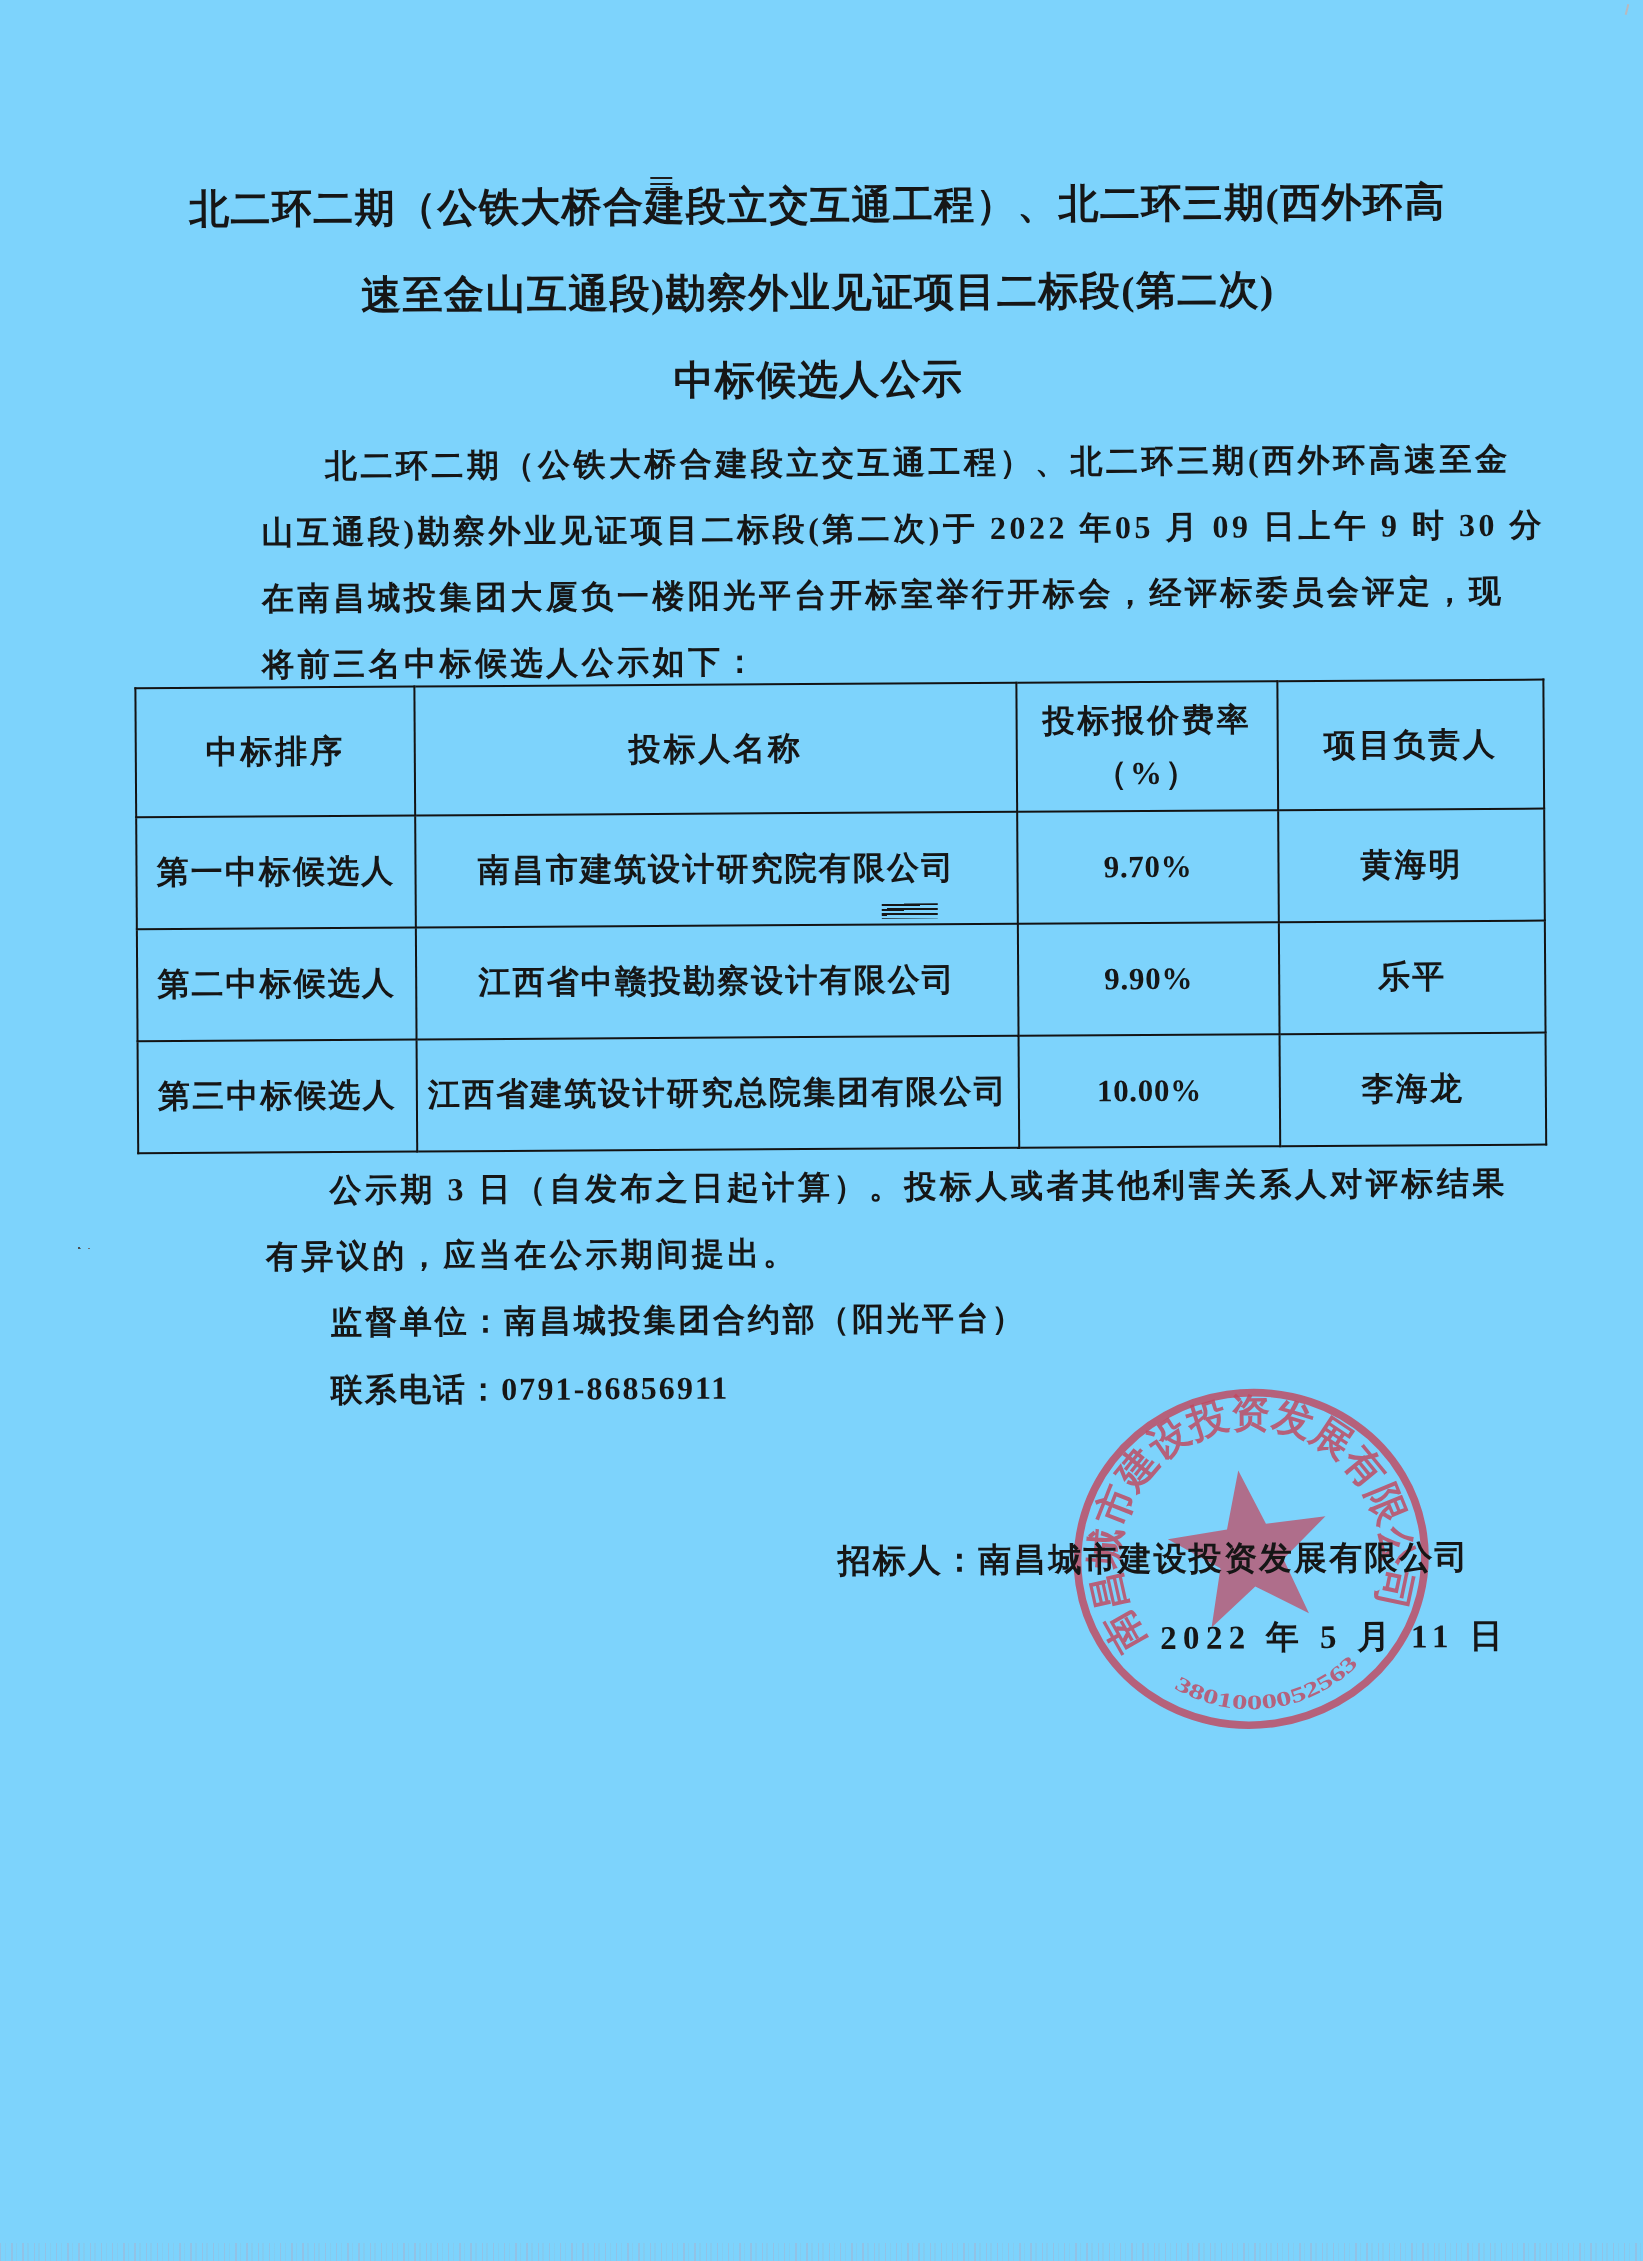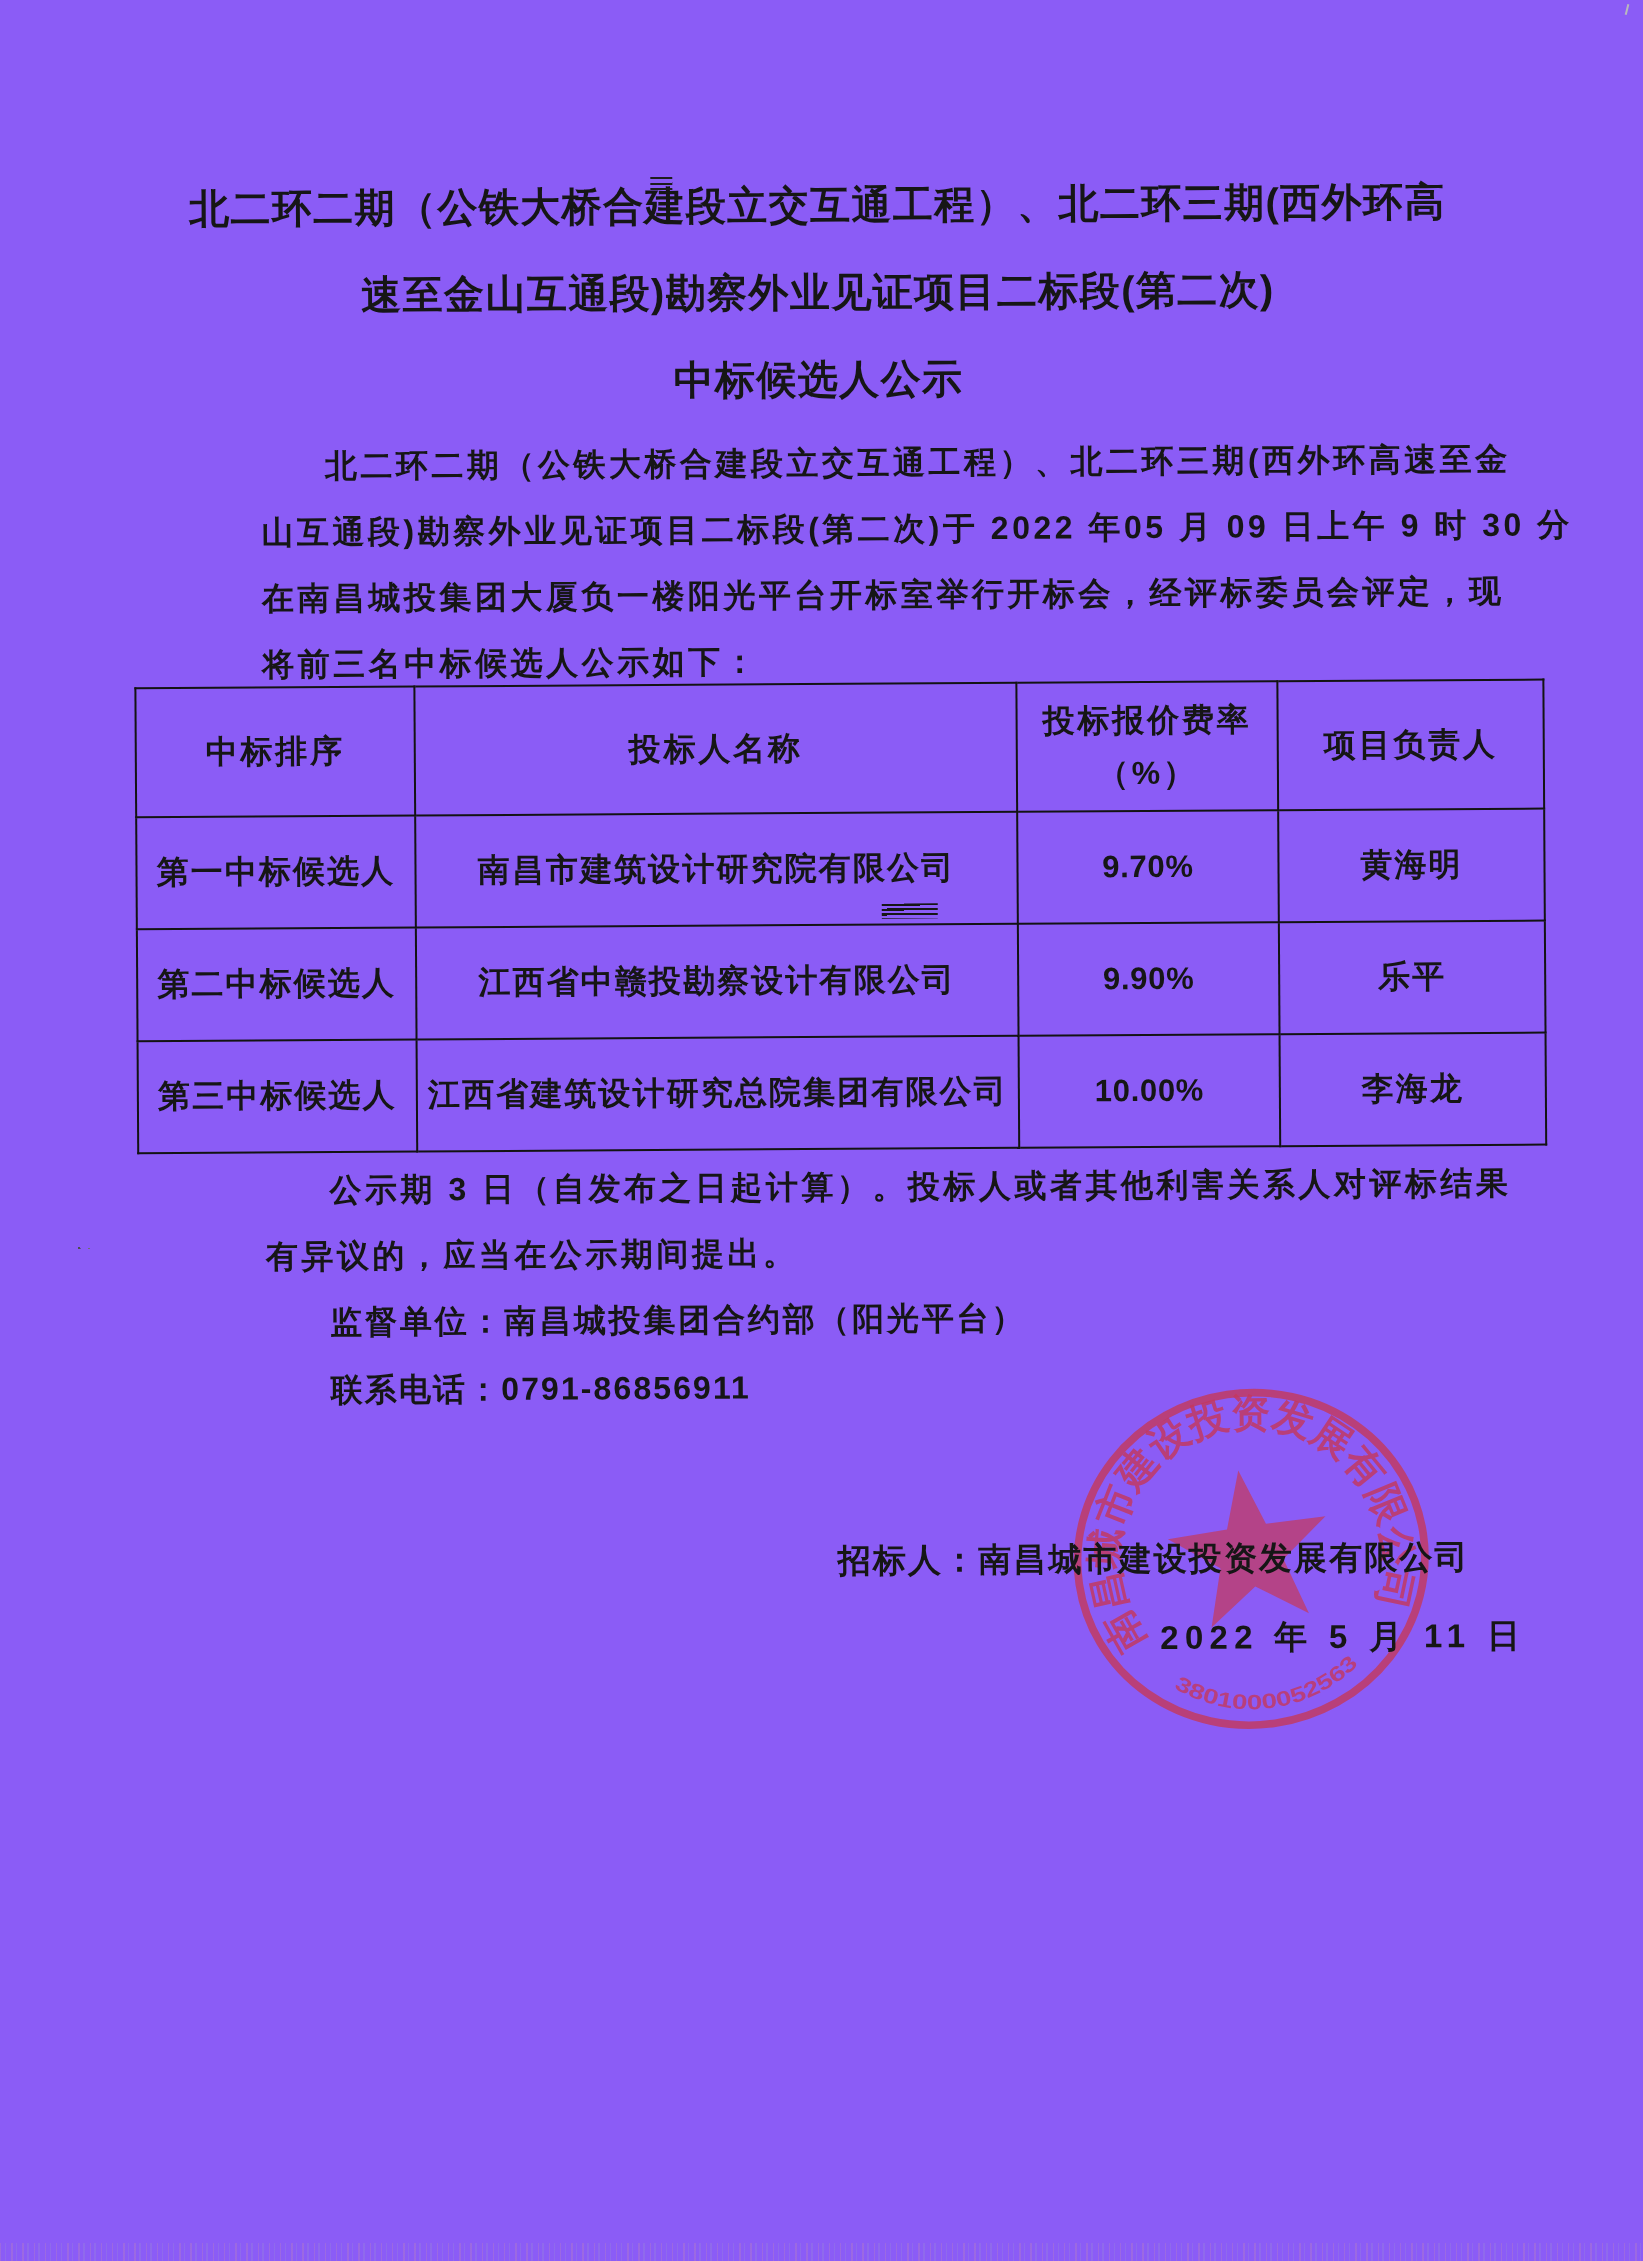--- a/index.html
+++ b/index.html
@@ -1,19 +1,19 @@
 <!DOCTYPE html>
 <html style="font-size:11.2px"><head>
 <meta charset="utf-8">
 <style>
   html,body { margin:0; padding:0; background:#e8e8e8; }
   .page {
     position:relative; width:1644px; height:2261px; margin:0 auto;
-    background:#8b5cf6; overflow:hidden;
-    font-family:Liberation Sans, sans-serif; color:#161616;
+    background:#7dd3fc; overflow:hidden;
+    font-family:Liberation Serif, serif; color:#161616;
   }
   .content { position:absolute; inset:0; transform:rotate(-0.35deg); transform-origin:50% 42%; }
 
   .title { position:absolute; top:162px; left:0; width:100%; text-align:center;
     font-size:40px; font-weight:700; line-height:87px; letter-spacing:1.4px; }
 
   .intro { position:absolute; top:430px; left:264px; width:1272px;
     font-size:32px; font-weight:600; line-height:66px; letter-spacing:3.5px; white-space:nowrap; }
   .indent { text-indent:64px; }
 

